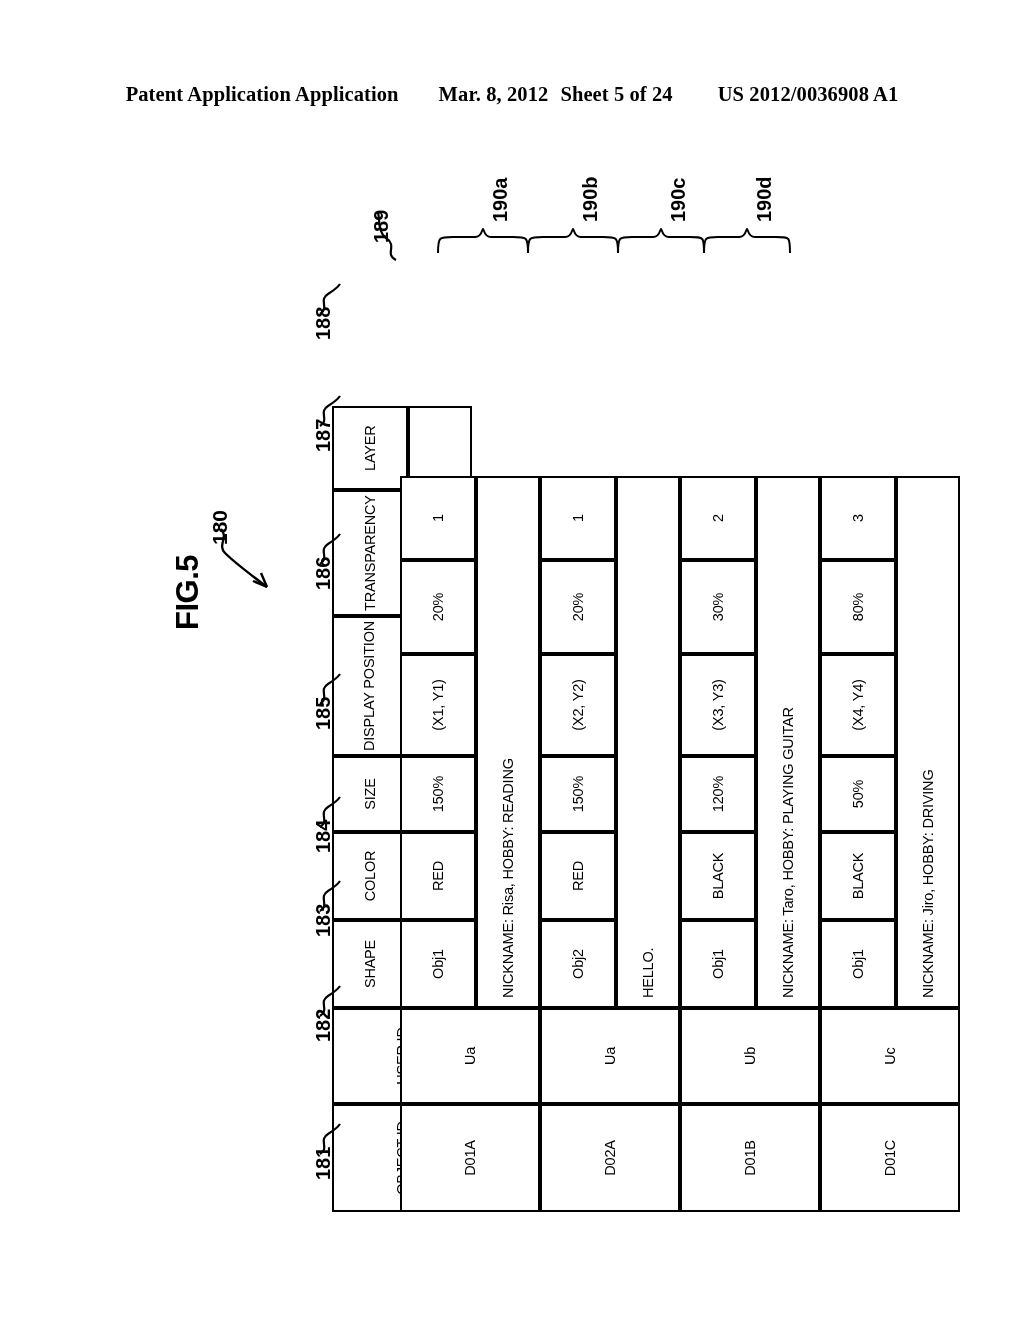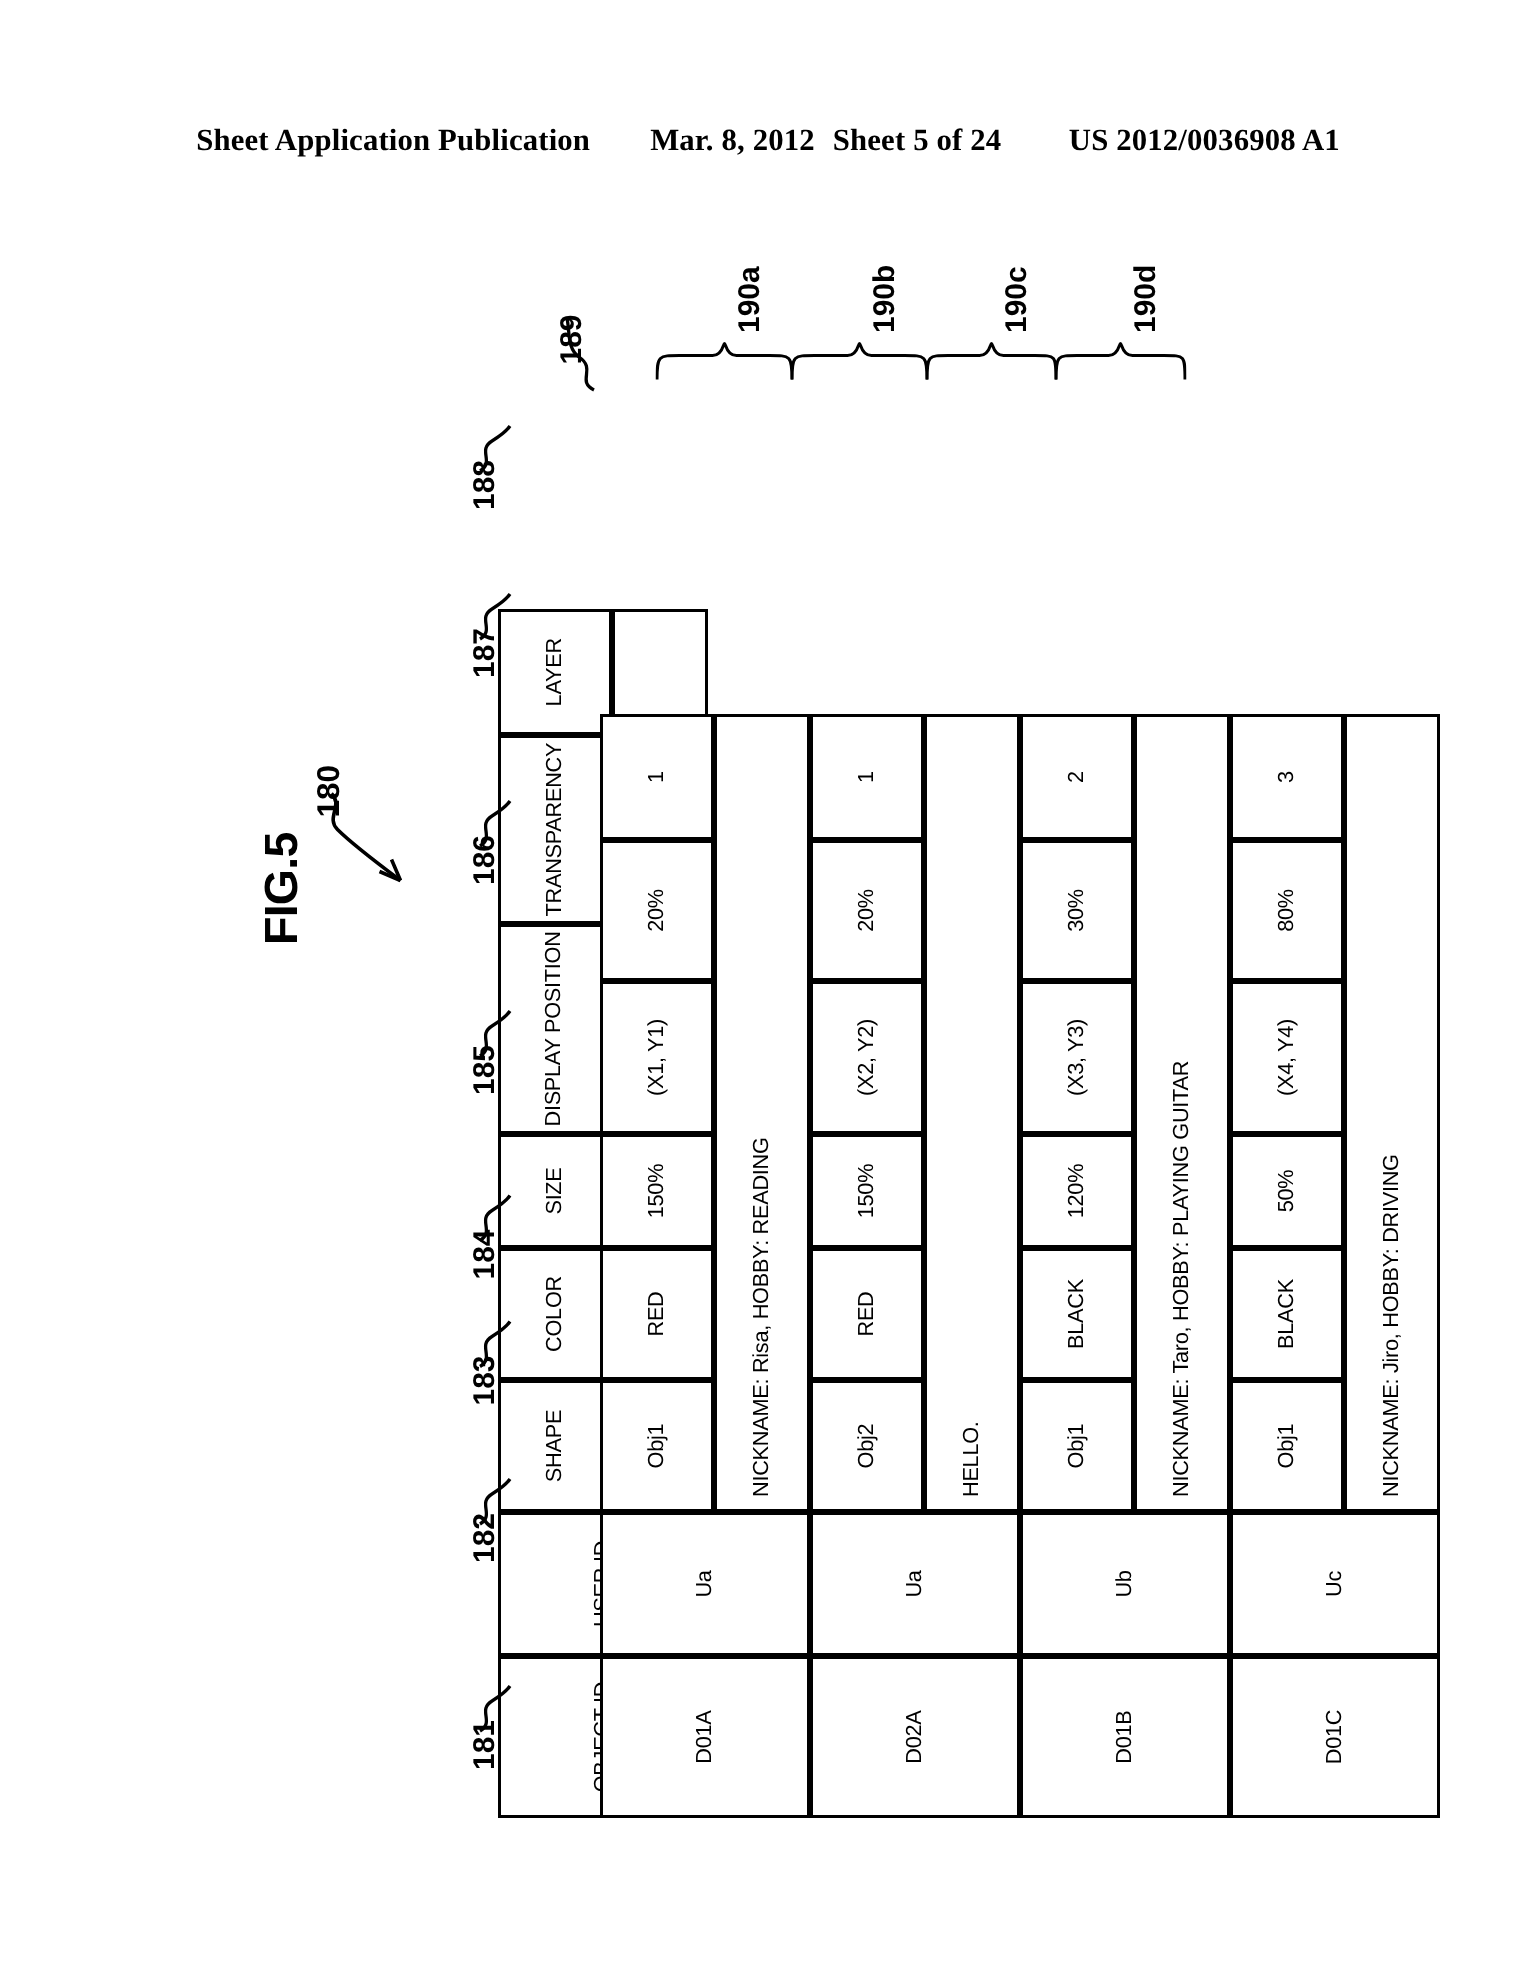--- a/index.html
+++ b/index.html
@@ -160,21 +160,21 @@
     white-space: nowrap;
   }
   .brace {
     position: absolute;
   }
 </style>
 </head>
 <body>
 
 <div class="page-header">
-  <span class="hdr-pub">Sheet Application Publication</span><span class="hdr-date">Mar. 8, 2012</span><span class="hdr-sheet">Sheet 5 of 24</span><span class="hdr-num">US 2012/0036908 A1</span>
+  <span class="hdr-pub">Patent Application Application</span><span class="hdr-date">Mar. 8, 2012</span><span class="hdr-sheet">Sheet 5 of 24</span><span class="hdr-num">US 2012/0036908 A1</span>
 </div>
 
 <div class="fig-title">FIG.5</div>
 
 <div class="ref-180">180</div>
 <svg class="arrow-180" viewBox="0 0 70 80">
   <path d="M6,4 C14,12 2,20 10,28 C18,36 28,44 52,62" fill="none" stroke="#000" stroke-width="2.4"></path>
   <path d="M52,62 L38,56 M52,62 L46,48" fill="none" stroke="#000" stroke-width="2.4"></path>
 </svg>
 

